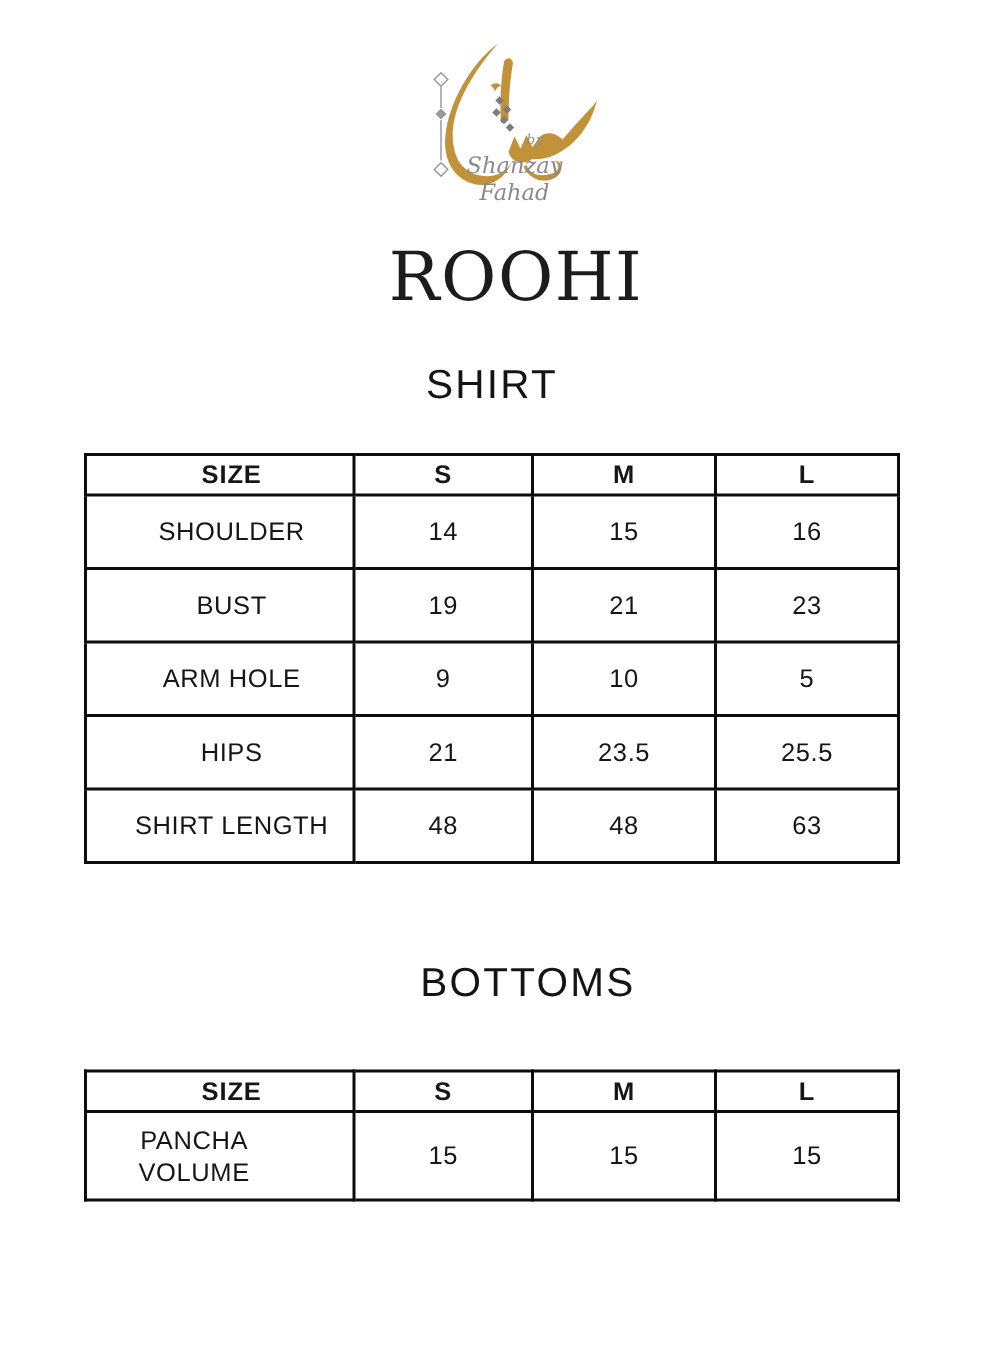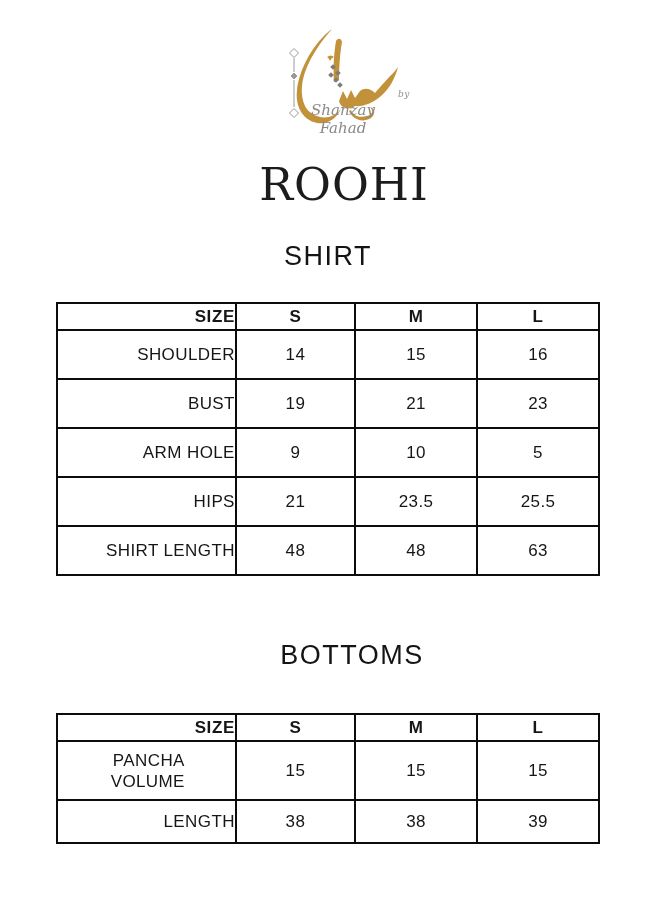--- a/index.html
+++ b/index.html
@@ -4,21 +4,21 @@
 <style>
   html,body { margin:0; padding:0; background:#ffffff; }
   body { width:656px; height:900px; font-family:"Liberation Sans", sans-serif; color:#141414; }
   .page { position:relative; width:656px; height:900px; background:#ffffff; overflow:hidden; }
 
   
   .logo { position:absolute; left:283px; top:27px; width:120px; height:115px; }
   .logo svg { position:absolute; left:0; top:0; }
   .byline { position:absolute; left:14px; top:62px; width:100%; text-align:center;
             font-family:"DejaVu Serif", serif; font-style:italic; font-size:9px;
-            color:#8f8f8f; letter-spacing:.5px;padding-left:47px; }
+            color:#8f8f8f; letter-spacing:.5px; }
   .brand-line { position:absolute; left:0; width:100%; text-align:center;
             font-family:"DejaVu Serif", serif; font-style:italic;
             color:#8a8a8a; }
   .brand-line1 { top:74px; font-size:15px; }
   .brand-line2 { top:92px; font-size:15px; }
 
   
   .title { position:absolute; top:158px; left:16px; width:656px; margin:0; text-align:center;
            font-family:"DejaVu Serif", serif; font-weight:400; font-size:45px;
            letter-spacing:1px; color:#1c1c1c; }
@@ -29,21 +29,21 @@
 
   
   table { position:absolute; left:56px; width:544px; border-collapse:collapse;
           table-layout:fixed; background:#ffffff; }
   .table-shirt { top:302px; }
   .table-bottoms { top:713px; }
   col.c0 { width:33%; } col.c1 { width:22%; } col.c2 { width:22.5%; } col.c3 { width:22.5%; }
   th, td { border:2px solid #0c0c0c; padding:0; color:#161616; }
   th { font-size:17px; font-weight:700; letter-spacing:.6px; height:25px; text-align:center; }
   td { font-size:17px; letter-spacing:.4px; text-align:center; vertical-align:middle; }
-  th.label-col, td.label-col { text-align:right; padding-left:16px; }
+  th.label-col, td.label-col { text-align:center; padding-left:16px; }
   .table-shirt td { height:47px; }
   .table-bottoms tr.r0 td { height:57px; }
   .table-bottoms tr.r1 td { height:41px; }
   td.two-line { padding-right:50px; line-height:21px; }
 </style>
 </head>
 <body>
 
 <div class="page">
 
@@ -154,22 +154,16 @@
         <th>L</th>
       </tr>
     </thead>
     <tbody>
       <tr class="r0">
         <td class="label-col two-line">PANCHA VOLUME</td>
         <td>15</td>
         <td>15</td>
         <td>15</td>
       </tr>
-      <tr class="r1">
-        <td class="label-col">LENGTH</td>
-        <td>38</td>
-        <td>38</td>
-        <td>39</td>
-      </tr>
     </tbody>
   </table>
 
 </div>
 
 </body></html>

